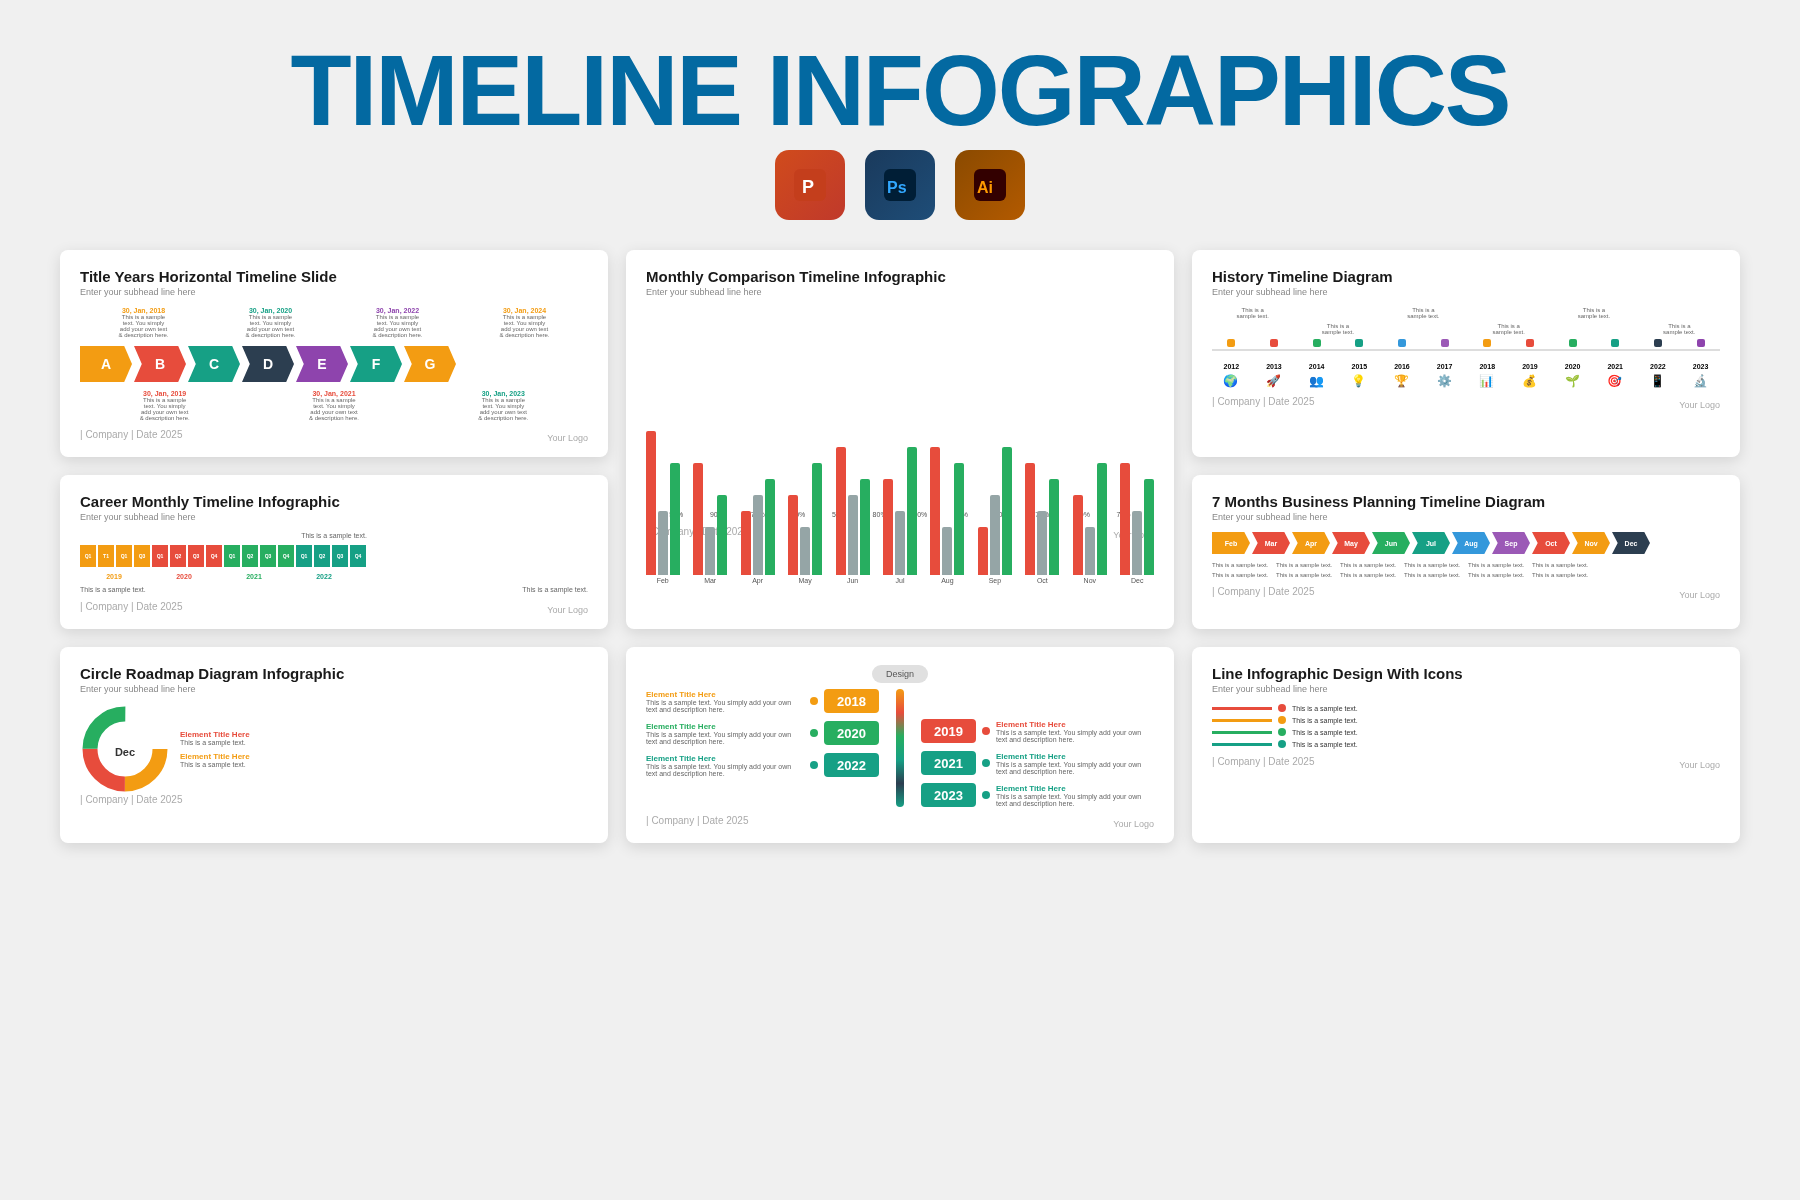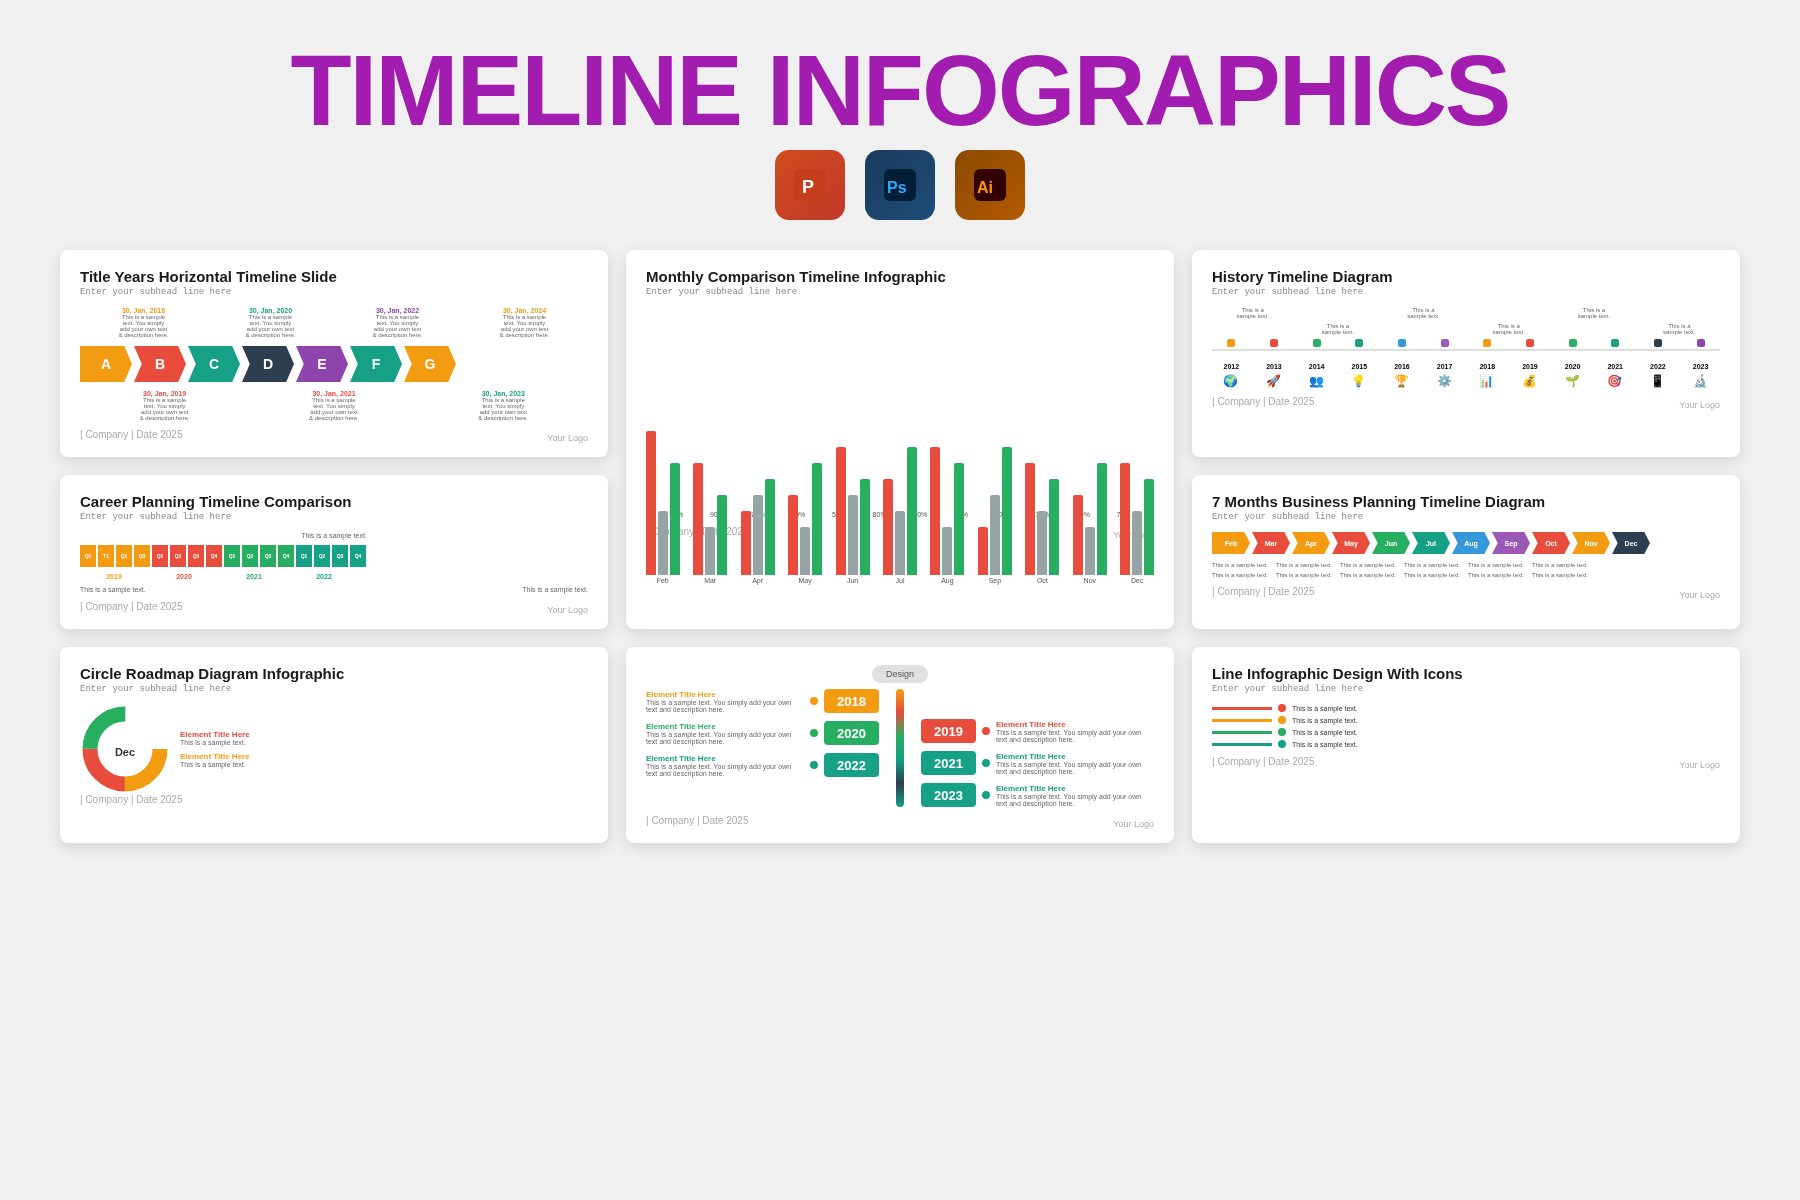--- a/index.html
+++ b/index.html
@@ -15,21 +15,21 @@
       min-height: 1200px;
       background: #f0f0f0;
       display: flex;
       flex-direction: column;
       align-items: center;
       padding: 40px 60px 30px;
     }
     .main-title {
       font-size: 100px;
       font-weight: 900;
-      color: #a21caf;
+      color: #0369a1;
       text-align: center;
       letter-spacing: -2px;
       line-height: 1;
       margin-bottom: 10px;
     }
     .subtitle {
       font-size: 28px;
       color: #555;
       text-align: center;
       margin-bottom: 20px;
@@ -76,21 +76,20 @@
     .slide-title {
       font-size: 15px;
       font-weight: 700;
       color: #1a1a1a;
       margin-bottom: 2px;
     }
     .slide-subtitle {
       font-size: 9px;
       color: #888;
       margin-bottom: 10px;
-      font-family: Liberation Mono, monospace;
     }
 
     
     .slide-1 { grid-column: 1; grid-row: 1; }
     .timeline-h {
       display: flex;
       align-items: center;
       gap: 2px;
       margin: 8px 0;
     }
@@ -428,21 +427,21 @@
         <div style="font-size:12px; text-align:center; width:38px;">🔬</div>
       </div>
 
       <div style="display:flex; justify-content:space-between; margin-top:8px;">
         <div class="footer-text">| Company | Date 2025</div>
         <div class="your-logo">Your Logo</div>
       </div>
     </div>
 
     <div class="slide-card slide-4">
-      <div class="slide-title">Career Planning Timeline Comparison</div>
+      <div class="slide-title">Career Monthly Timeline Infographic</div>
       <div class="slide-subtitle">Enter your subhead line here</div>
 
       <div style="font-size:7px; color:#666; text-align:center; margin-bottom:4px;">This is a sample text.</div>
 
       <div style="display:flex; gap:2px; align-items:center; margin:6px 0;">
 
         <div style="background:#f39c12; height:22px; width:16px; display:flex; align-items:center; justify-content:center; font-size:5px; color:white; font-weight:700;">Q1</div>
         <div style="background:#f39c12; height:22px; width:16px; display:flex; align-items:center; justify-content:center; font-size:5px; color:white; font-weight:700;">T1</div>
         <div style="background:#f39c12; height:22px; width:16px; display:flex; align-items:center; justify-content:center; font-size:5px; color:white; font-weight:700;">Q1</div>
         <div style="background:#f39c12; height:22px; width:16px; display:flex; align-items:center; justify-content:center; font-size:5px; color:white; font-weight:700;">Q3</div>

